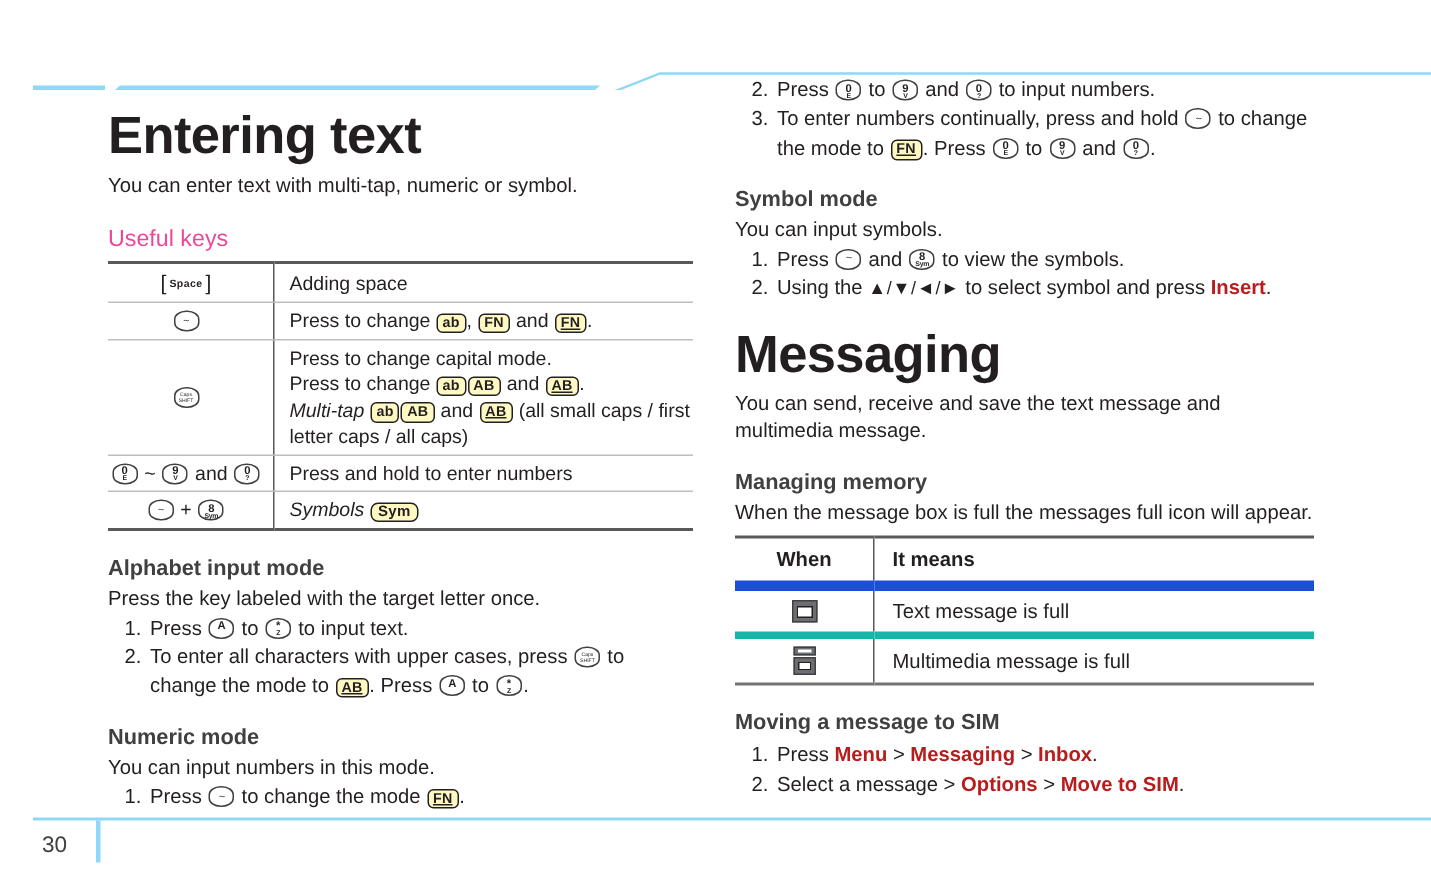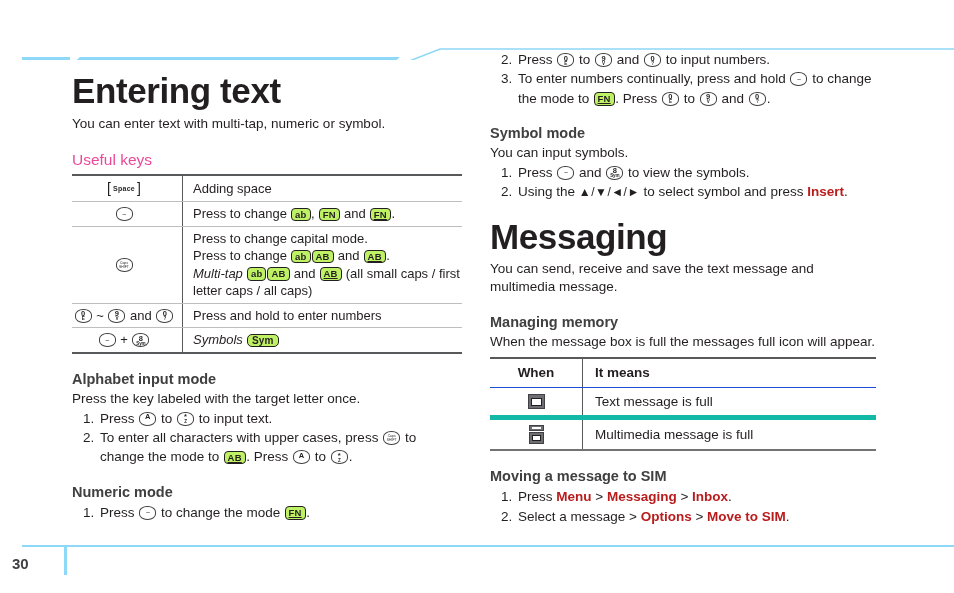--- a/index.html
+++ b/index.html
@@ -124,21 +124,21 @@
     margin-top: 6px;
     font-size: 13.5px;
   }
   table.mem th, table.mem td {
     border-bottom: 5px solid #14b8a6;
     padding: 5px 0;
     line-height: 1.3;
     font-weight: normal;
     text-align: left;
   }
-  table.mem thead th { border-top: 2px solid #58595b; border-bottom: 1px solid #1d4ed8; font-weight: bold; }
+  table.mem thead th { border-top: 2px solid #58595b; border-bottom: 7px solid #1d4ed8; font-weight: bold; }
   table.mem tr:last-child td { border-bottom: 2px solid #737373; }
   table.mem .m1 { width: 92px; text-align: center; border-right: 1px solid #58595b; }
   table.mem .m2 { padding-left: 12px; }
   table.mem thead .m1 { text-align: center; }
 
   
   .key {
     display: inline-block;
     border: 1.3px solid #414042;
     border-radius: 48% / 42%;
@@ -205,21 +205,21 @@
     display: inline-block;
     border: 1.4px solid #231f20;
     border-radius: 4px;
     padding: 0px 3px 0.5px 3px;
     font-size: 9.5px;
     font-weight: bold;
     line-height: 11px;
     vertical-align: 0.5px;
     margin: 0 0.5px;
     letter-spacing: 0.2px;
-    background: #bef264;
+    background: #fef9c3;
     white-space: nowrap;
   }
   .badge.u { text-decoration: underline; }
   .badge.sym {
     font-size: 10px;
     padding: 0px 4px 0.5px 4px;
     border-radius: 5px;
   }
 
   
@@ -293,23 +293,23 @@
     width: 954px; height: 48px;
   }
   .footer .rule {
     position: absolute;
     left: 22px; top: 0;
     width: 932px; height: 2px;
     background: #8ed8f8;
   }
   .footer .pageno {
     position: absolute;
-    left: 12px; top: 10px;
+    left: 28px; top: 10px;
     font-size: 15px;
-    font-weight: bold;
+    font-weight: normal;
     color: #414042;
   }
   .footer .vbar {
     position: absolute;
     left: 64px; top: 2px;
     width: 3px; height: 28px;
     background: #8ed8f8;
   }
   .nowrap { white-space: nowrap; }
 </style>
@@ -386,20 +386,21 @@
     </table>
 
     <h3 class="sub">Alphabet input mode</h3>
     <p class="body">Press the key labeled with the target letter once.</p>
     <ol class="steps">
       <li><span>Press </span><span class="key"><span class="kt kmain">A</span></span><span> to </span><span class="key"><span class="kt kmain">*</span><span class="kt ksub">Z</span></span><span> to input text.</span></li>
       <li><span>To enter all characters with upper cases, press </span><span class="key"><span class="kt ktiny2">Caps<br>SHIFT</span></span><span> to change the mode to </span><span class="badge u">AB</span><span>. Press </span><span class="key"><span class="kt kmain">A</span></span><span> to </span><span class="key"><span class="kt kmain">*</span><span class="kt ksub">Z</span></span><span>.</span></li>
     </ol>
 
     <h3 class="sub">Numeric mode</h3>
+    <p class="body">You can input numbers in this mode.</p>
     <ol class="steps">
       <li><span>Press </span><span class="key"><span class="kt kwave">~</span></span><span> to change the mode </span><span class="badge u">FN</span><span>.</span></li>
     </ol>
   </div>
 
   <div class="col-right">
 
     <ol class="steps" start="2">
       <li><span>Press </span><span class="key"><span class="kt kmain">0</span><span class="kt ksub">E</span></span><span> to </span><span class="key"><span class="kt kmain">9</span><span class="kt ksub">V</span></span><span> and </span><span class="key"><span class="kt kmain">0</span><span class="kt ksub">?</span></span><span> to input numbers.</span></li>
       <li><span>To enter numbers continually, press and hold </span><span class="key"><span class="kt kwave">~</span></span><span> to change the mode to </span><span class="badge u">FN</span><span>. Press </span><span class="key"><span class="kt kmain">0</span><span class="kt ksub">E</span></span><span> to </span><span class="key"><span class="kt kmain">9</span><span class="kt ksub">V</span></span><span> and </span><span class="key"><span class="kt kmain">0</span><span class="kt ksub">?</span></span><span>.</span></li>

